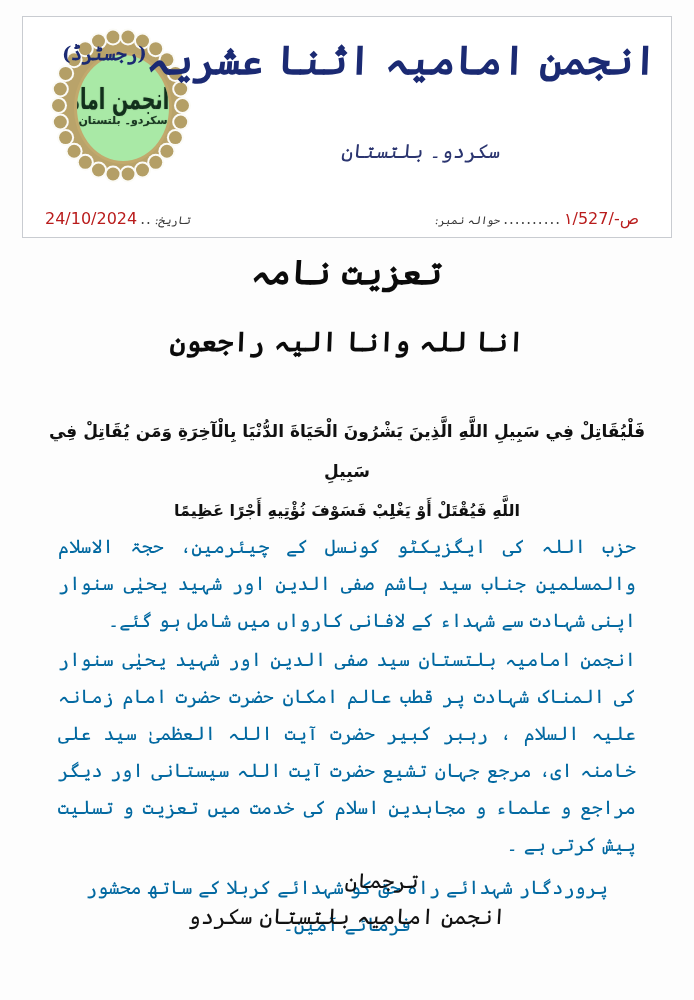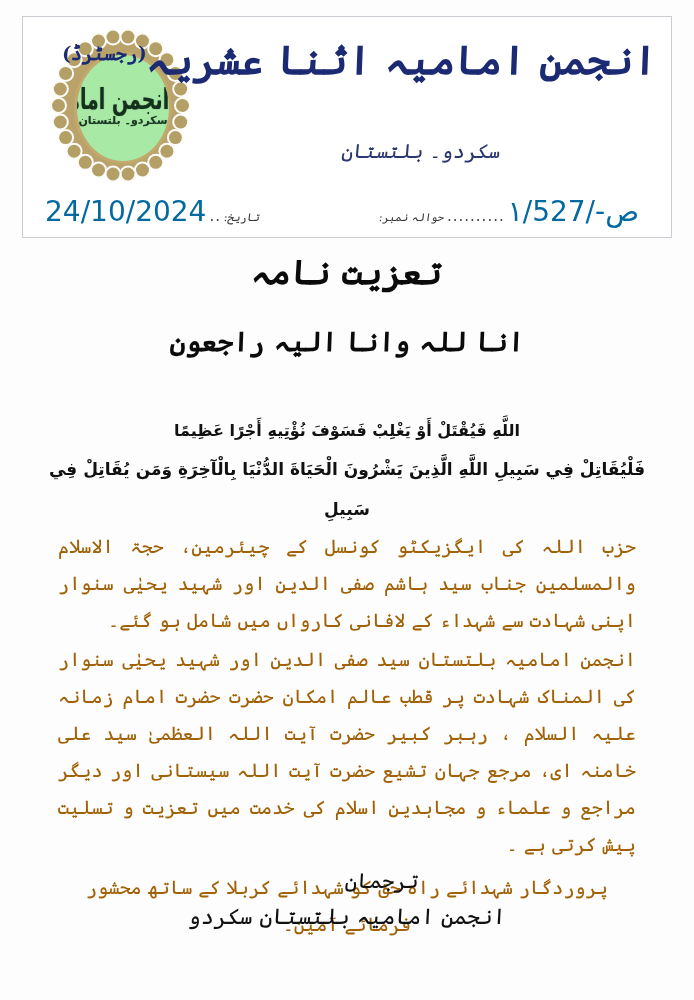--- a/index.html
+++ b/index.html
@@ -174,22 +174,22 @@
     color: #3a3a3a;
     transform: skewX(-8deg);
   }
   .dots {
     color: #444;
     letter-spacing: 1px;
     font-size: 15px;
   }
   .meta-val {
     font-weight: 500;
-    color: #0369a1;
-    font-size: 28px;
+    color: #b91c1c;
+    font-size: 16px;
     border-bottom: 1px dashed transparent;
   }
 
   
   .doc-title {
     position: absolute;
     left: 0;
     right: 0;
     top: 252px;
     text-align: center;
@@ -227,21 +227,21 @@
   }
   .quran .q-line { display: block; }
   .quran .q-line.l2 { font-size: 16px; }
 
   .body-block {
     position: absolute;
     left: 58px;
     right: 58px;
     top: 528px;
     direction: rtl;
-    color: #a16207;
+    color: #0369a1;
     font-size: 19px;
     line-height: 1.95;
     text-align: justify;
     text-justify: inter-word;
   }
   .body-block p {
     margin: 0 0 2px 0;
   }
   .body-block p.p-last {
     margin-top: 6px;
@@ -341,22 +341,22 @@
       </div>
     </div>
 
   </div>
 
   <div class="doc-title handwrit">تعزیت نامہ</div>
 
   <div class="doc-verse-top handwrit">انا للہ وانا الیہ راجعون</div>
 
   <div class="quran">
+    <span class="q-line l1">فَلْيُقَاتِلْ فِي سَبِيلِ اللَّهِ الَّذِينَ يَشْرُونَ الْحَيَاةَ الدُّنْيَا بِالْآخِرَةِ وَمَن يُقَاتِلْ فِي سَبِيلِ</span>
     <span class="q-line l2">اللَّهِ فَيُقْتَلْ أَوْ يَغْلِبْ فَسَوْفَ نُؤْتِيهِ أَجْرًا عَظِيمًا</span>
-    <span class="q-line l1">فَلْيُقَاتِلْ فِي سَبِيلِ اللَّهِ الَّذِينَ يَشْرُونَ الْحَيَاةَ الدُّنْيَا بِالْآخِرَةِ وَمَن يُقَاتِلْ فِي سَبِيلِ</span>
   </div>
 
   <div class="body-block handwrit">
     <p>حزب اللہ کی ایگزیکٹو کونسل کے چیئرمین، حجۃ الاسلام والمسلمین جناب سید ہاشم صفی الدین اور شہید یحیٰی سنوار اپنی شہادت سے شہداء کے لافانی کارواں میں شامل ہو گئے۔</p>
     <p>انجمن امامیہ بلتستان سید صفی الدین اور شہید یحیٰی سنوار کی المناک شہادت پر قطب عالم امکان حضرت حضرت امام زمانہ علیہ السلام ، رہبر کبیر حضرت آیت اللہ العظمیٰ سید علی خامنہ ای، مرجع جہان تشیع حضرت آیت اللہ سیستانی اور دیگر مراجع و علماء و مجاہدین اسلام کی خدمت میں تعزیت و تسلیت پیش کرتی ہے ۔</p>
     <p class="p-last">پروردگار شہدائے راہ حق کو شہدائے کربلا کے ساتھ محشور فرمائے آمین۔</p>
   </div>
 
   <div class="sign-block handwrit">
     <div class="sign-role">ترجمان</div>

